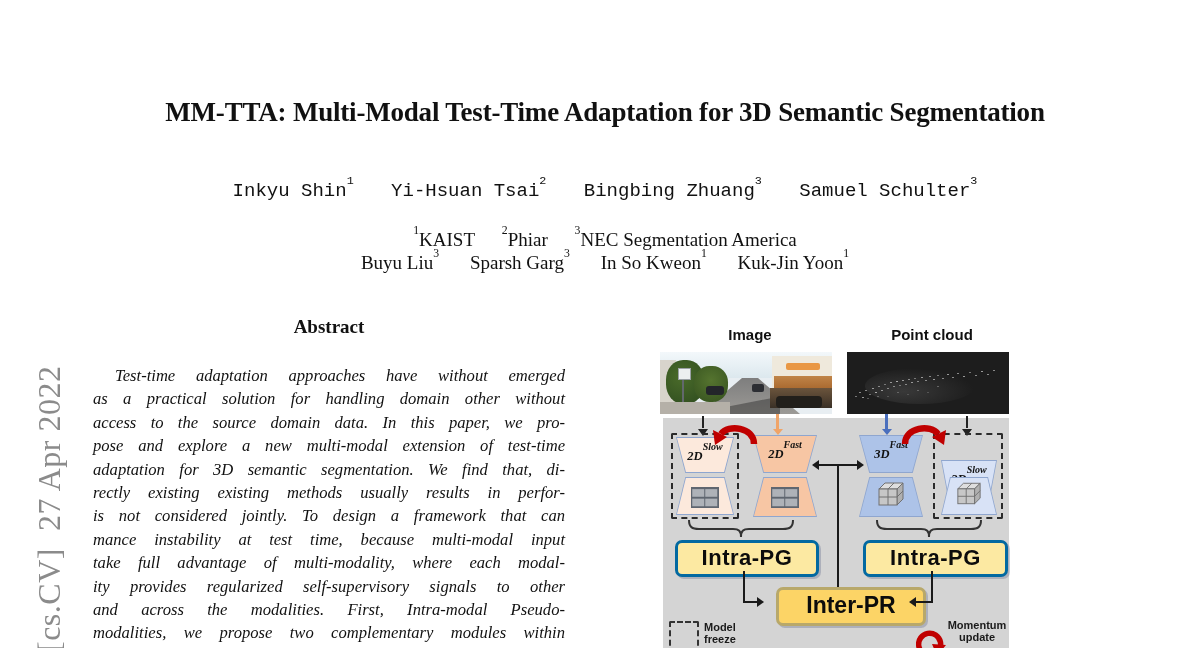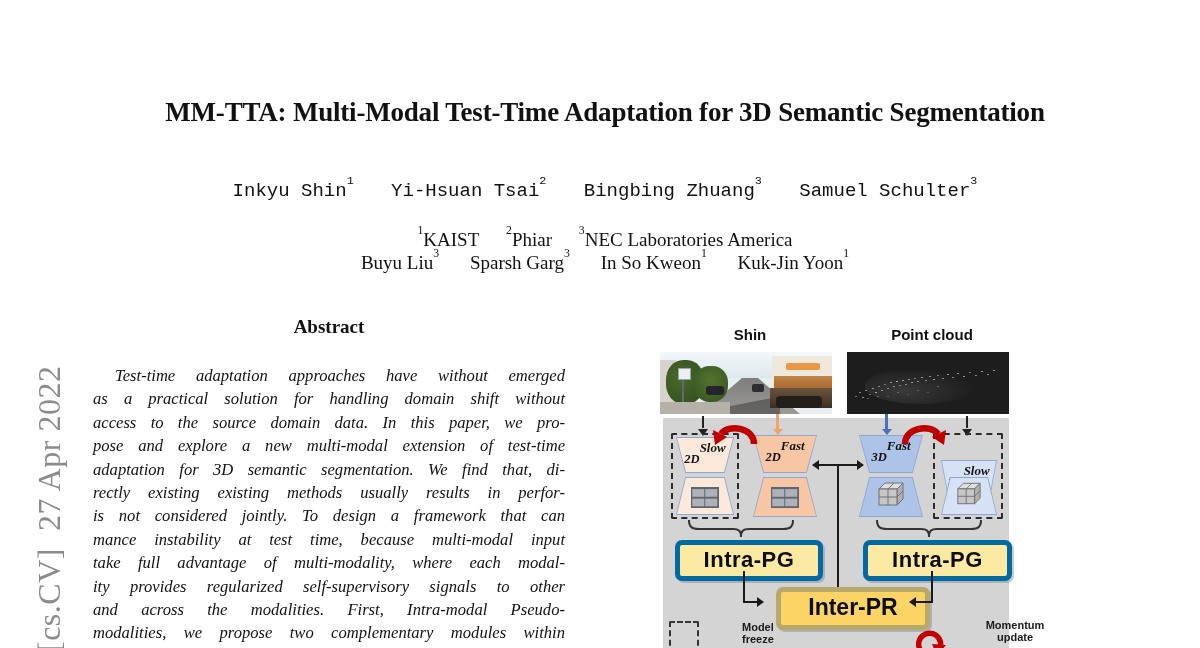--- a/index.html
+++ b/index.html
@@ -86,46 +86,46 @@
 
   
   .trap{position:absolute;}
   .trap .edge{position:absolute;inset:0;background:#8fa6cf;}
   .trap .fill{position:absolute;inset:1px;}
   .trap.up .edge,.trap.up .fill{clip-path:polygon(0 0,100% 0,84% 100%,16% 100%);}
   .trap.dn .edge,.trap.dn .fill{clip-path:polygon(16% 0,84% 0,100% 100%,0 100%);}
   .tlabel{position:absolute;width:100%;text-align:center;top:9px;
           font-size:12.5px;font-weight:bold;font-style:italic;
           font-family:"Liberation Serif",serif;}
-  .tlabel sup.s{font-size:13px;top:-0.5em;}
+  .tlabel sup.s{font-size:10px;top:-0.5em;}
   .grid2d{position:absolute;left:50%;top:10px;transform:translateX(-50%);
           width:26px;height:19px;background:#aeb2b8;border:1.5px solid #5f6670;
           background-image:linear-gradient(#5f6670 1.5px,transparent 1.5px),
                            linear-gradient(90deg,#5f6670 1.5px,transparent 1.5px);
           background-size:13px 9.5px;background-position:-0.75px -0.75px;}
   .cube{position:absolute;left:50%;top:4px;transform:translateX(-50%);}
 
   
   .hline{height:2px;background:#1a1a1a;}
   .vline{width:2px;background:#1a1a1a;}
   .tri-l{width:0;height:0;border-top:5px solid transparent;border-bottom:5px solid transparent;
          border-right:7px solid #1a1a1a;}
   .tri-r{width:0;height:0;border-top:5px solid transparent;border-bottom:5px solid transparent;
          border-left:7px solid #1a1a1a;}
 
   
   .ybox{border-radius:7px;text-align:center;font-family:"Liberation Sans",sans-serif;
-        font-weight:bold;color:#0c0c0c;border:5px solid #0369a1;
+        font-weight:bold;color:#0c0c0c;border:3px solid #0369a1;
         box-shadow:2px 2px 0 rgba(100,110,140,.35);}
   .intra{background:var(--intra_yellow,#fce9a2);font-size:22px;line-height:30px;letter-spacing:.5px;}
   .inter{background:var(--inter_yellow,#fcd466);font-size:23px;line-height:31px;border-color:#b8a86a;}
 
   
   .legtext{font-family:"Liberation Sans",sans-serif;font-size:11px;font-weight:bold;
-           line-height:11.5px;color:#1a1a1a;margin-left:38px;}
+           line-height:11.5px;color:#1a1a1a;}
 </style>
 </head>
 <body>
 
 <div id="page">
 
   <div class="abs stamp">[cs.CV]  27 Apr 2022</div>
 
   <div class="abs title">MM-TTA: Multi-Modal Test-Time Adaptation for 3D Semantic Segmentation</div>
 
@@ -137,40 +137,40 @@
   </div>
   <div class="abs authors-row" style="top:216px;margin-top:36px;">
     <span class="au"><span>Buyu Liu</span><sup class="s">3</sup></span>
     <span class="au"><span>Sparsh Garg</span><sup class="s">3</sup></span>
     <span class="au"><span>In So Kweon</span><sup class="s">1</sup></span>
     <span class="au"><span>Kuk-Jin Yoon</span><sup class="s">1</sup></span>
   </div>
   <div class="abs authors-row affil" style="top:229px;">
     <span class="au"><sup class="s">1</sup><span>KAIST</span></span>
     <span class="au"><sup class="s">2</sup><span>Phiar</span></span>
-    <span class="au"><sup class="s">3</sup><span>NEC Laboratories America</span></span>
+    <span class="au"><sup class="s">3</sup><span>NEC Segmentation America</span></span>
   </div>
 
   <div class="abs abs-head">Abstract</div>
   <div class="abs abs-body">
     <div class="aline indent">Test-time adaptation approaches have without emerged</div>
-    <div class="aline">as a practical solution for handling domain shift without</div>
+    <div class="aline">as a practical solution for handling domain other without</div>
     <div class="aline">access to the source domain data. In this paper, we pro-</div>
     <div class="aline">pose and explore a new multi-modal extension of test-time</div>
     <div class="aline">adaptation for 3D semantic segmentation. We find that, di-</div>
     <div class="aline">rectly existing existing methods usually results in perfor-</div>
     <div class="aline">is not considered jointly. To design a framework that can</div>
     <div class="aline">mance instability at test time, because multi-modal input</div>
     <div class="aline">take full advantage of multi-modality, where each modal-</div>
     <div class="aline">ity provides regularized self-supervisory signals to other</div>
     <div class="aline">and across the modalities. First, Intra-modal Pseudo-</div>
     <div class="aline">modalities, we propose two complementary modules within</div>
   </div>
 
-  <div class="abs fig-label" style="left:700px;width:100px;">Shin</div>
+  <div class="abs fig-label" style="left:700px;width:100px;">Image</div>
   <div class="abs fig-label" style="left:872px;width:120px;">Point cloud</div>
 
   <div class="abs street">
     <div class="sky"></div>
     <div class="bldgL"></div>
     <div class="road"></div>
     <div class="shadow"></div>
     <div class="tree1"></div>
     <div class="tree2"></div>
     <div class="pole"></div>

